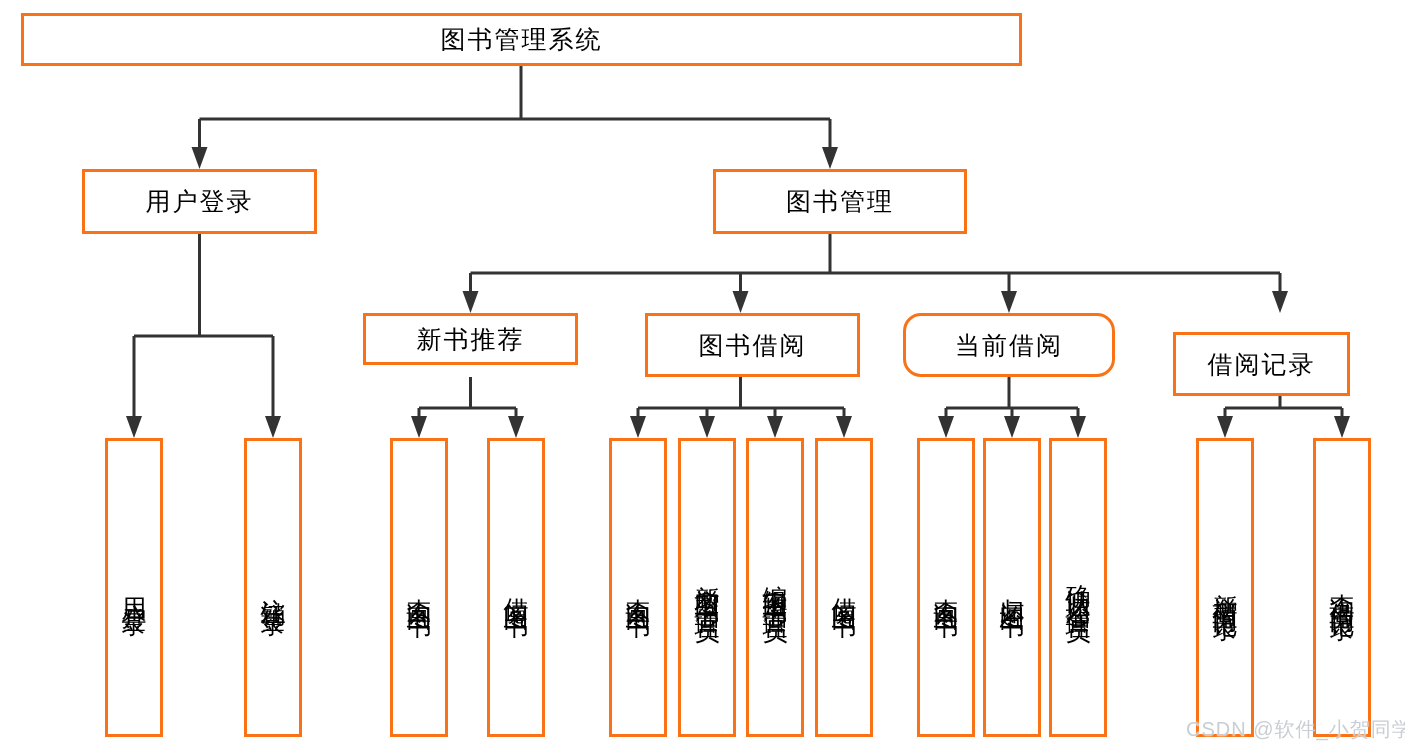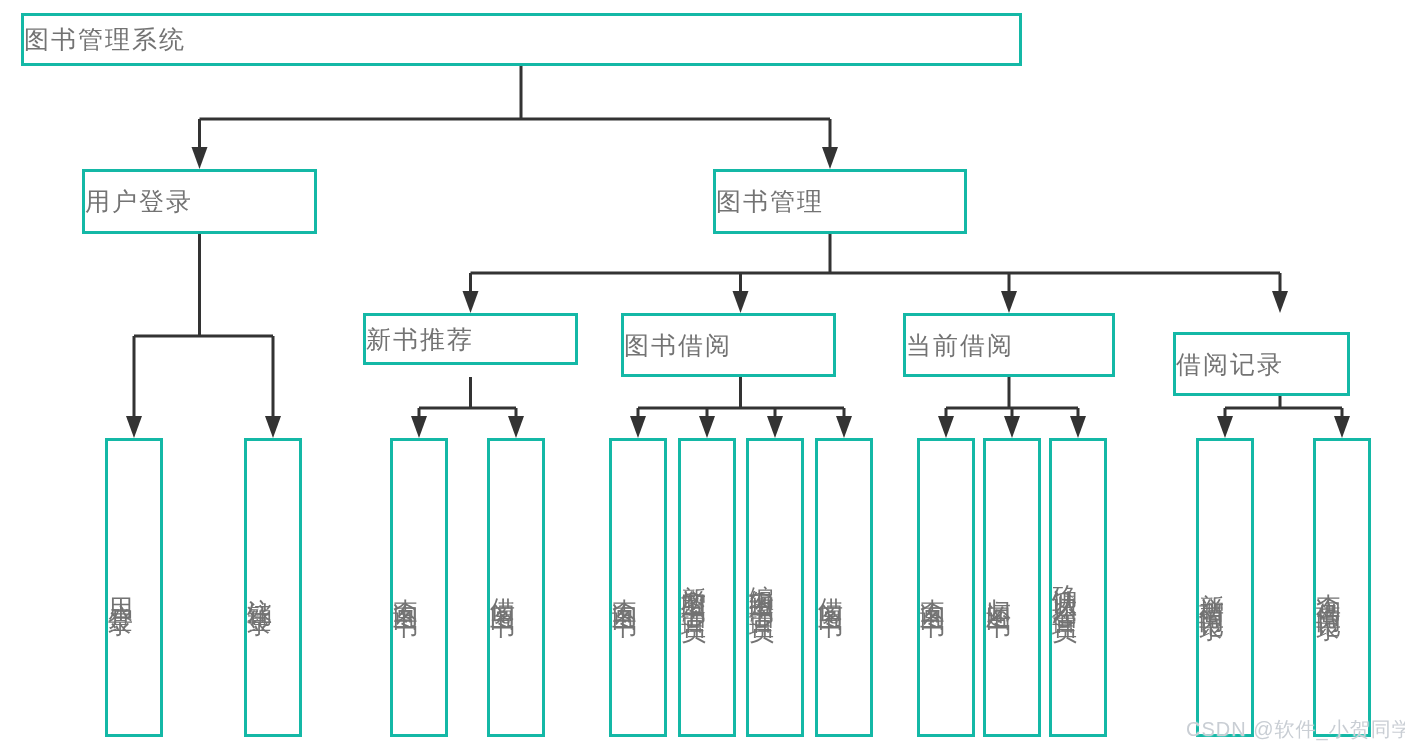--- a/index.html
+++ b/index.html
@@ -7,46 +7,46 @@
     position:relative;
     width:1405px;height:747px;
     background:#ffffff;
     font-family:"Liberation Sans","DejaVu Sans",sans-serif;
     overflow:hidden;
   }
   .connectors{position:absolute;left:0;top:0;z-index:1;}
   .box{
     position:absolute;
     box-sizing:border-box;
-    border:3px solid #14b8a6;
+    border:3px solid #f97316;
     background:#ffffff;
     display:flex;
     align-items:center;
-    justify-content:flex-start;
-    color:#737373;
+    justify-content:center;
+    color:#000000;
     z-index:2;
   }
   .h-label{font-size:25px;letter-spacing:2px;white-space:nowrap;}
   .v-label{
     writing-mode:vertical-rl;
     text-orientation:mixed;
     font-size:25px;
     letter-spacing:5px;
     line-height:1;
     white-space:nowrap;
   }
   
   .n-root{left:21px;top:13px;width:1001px;height:53px;}
   
   .n-userlogin{left:82px;top:169px;width:235px;height:65px;}
   .n-bookmgmt{left:713px;top:169px;width:254px;height:65px;}
   
   .n-newbook{left:363px;top:313px;width:215px;height:52px;}
-  .n-borrow{left:621px;top:313px;width:215px;height:64px;}
-  .n-current{left:903px;top:313px;width:212px;height:64px;}
+  .n-borrow{left:645px;top:313px;width:215px;height:64px;}
+  .n-current{left:903px;top:313px;width:212px;height:64px;border-radius:18px;}
   .n-records{left:1173px;top:324px;width:177px;height:64px;margin-top:8px;}
   
   .leaf{top:438px;width:58px;height:299px;}
   .l-a1{left:105px;} .l-a2{left:244px;}
   .l-b1{left:390px;} .l-b2{left:487px;}
   .l-c1{left:609px;} .l-c2{left:678px;} .l-c3{left:746px;} .l-c4{left:815px;}
   .l-d1{left:917px;} .l-d2{left:983px;} .l-d3{left:1049px;}
   .l-e1{left:1196px;} .l-e2{left:1313px;}
   .watermark{
     position:absolute;

